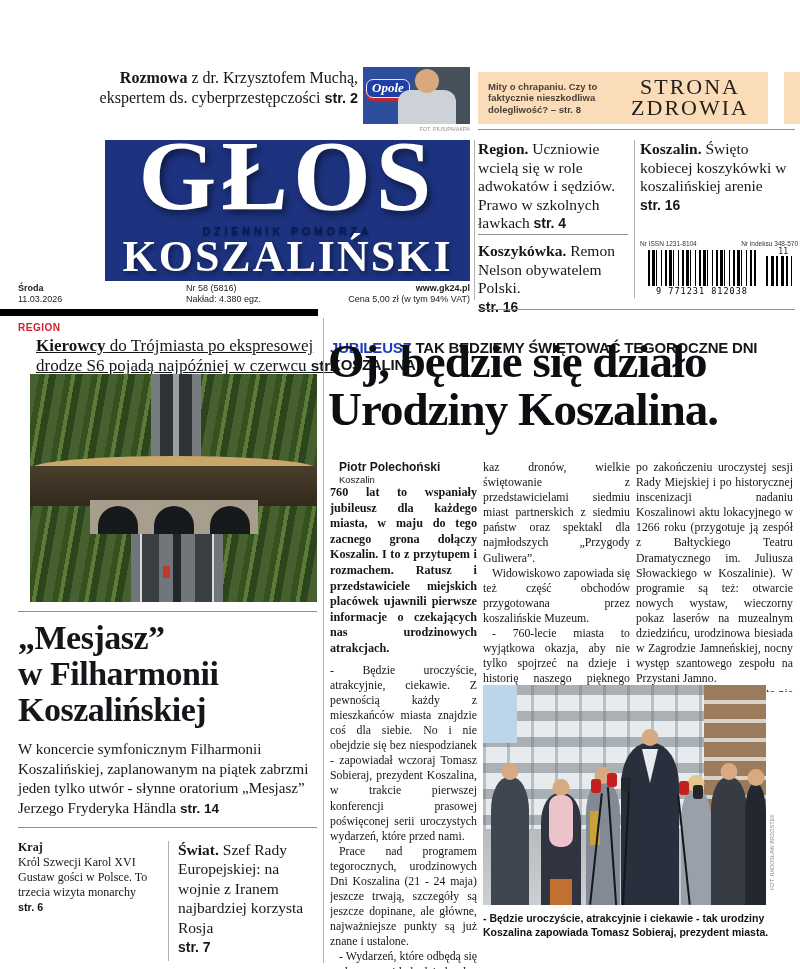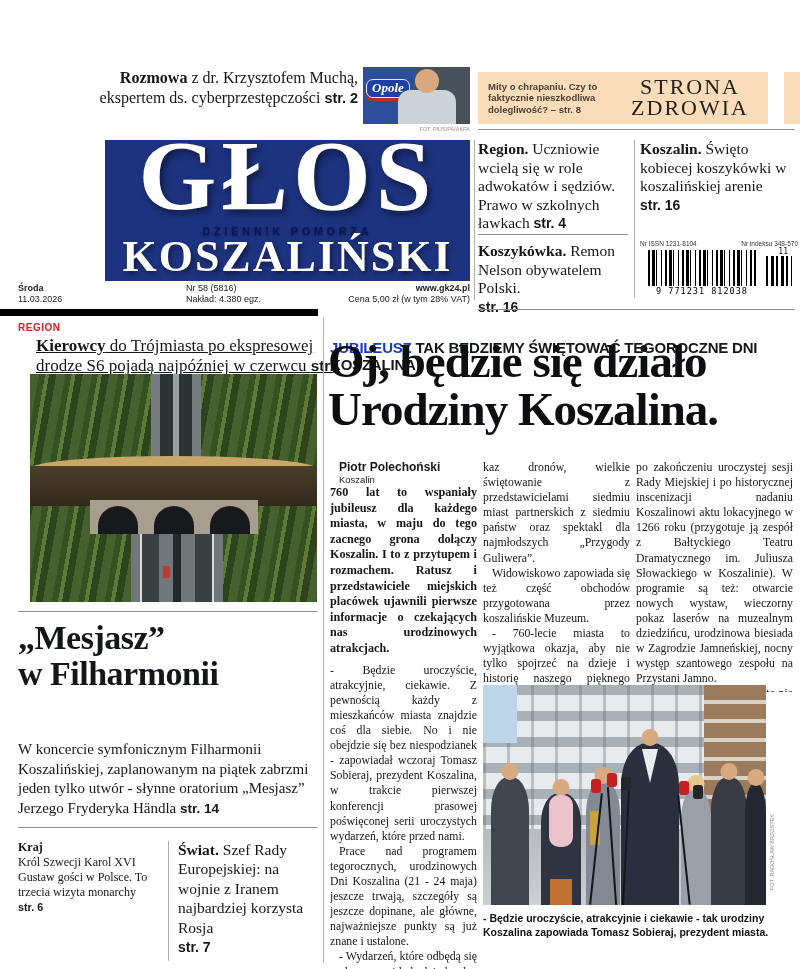--- a/index.html
+++ b/index.html
@@ -161,21 +161,21 @@
   <div class="abs dateline" style="left:18px;top:283px;">
     <div class="b">Środa</div>
     <div>11.03.2026</div>
   </div>
   <div class="abs dateline" style="left:186px;top:283px;">
     <div>Nr 58 (5816)</div>
     <div>Nakład: 4.380 egz.</div>
   </div>
   <div class="abs dateline" style="left:300px;top:283px;width:170px;text-align:right;">
     <div class="b">www.gk24.pl</div>
-    <div>Cena 5,00 zł (w tym 28% VAT)</div>
+    <div>Cena 5,00 zł (w tym 94% VAT)</div>
   </div>
 
   <div class="vline" style="left:474px;top:140px;height:160px;"></div>
   <div class="vline" style="left:634px;top:140px;height:158px;"></div>
 
   <div class="abs teaser t-colA">
     <span class="lb">Region.</span><span> Uczniowie wcielą się w role adwokatów i sędziów. Prawo w szkolnych ławkach </span><span class="pg">str. 4</span>
   </div>
   <div class="hair" style="left:478px;top:234px;width:150px;height:1px;"></div>
   <div class="abs teaser" style="left:478px;top:242px;width:150px;">
@@ -216,20 +216,21 @@
     </div>
     <div class="s6-roadbot"></div>
     <div class="s6-truck"></div>
   </div>
 
   <div class="hair" style="left:18px;top:611px;width:299px;height:1px;"></div>
 
   <div class="abs mesjasz-h">
     <div>„Mesjasz”</div>
     <div>w Filharmonii</div>
+    <div>Koszalińskiej</div>
   </div>
   <div class="abs mesjasz-b">
     <span>W koncercie symfonicznym Filharmonii Koszalińskiej, zaplanowanym na piątek zabrzmi jeden tylko utwór - słynne oratorium „Mesjasz” Jerzego Fryderyka Händla </span><span class="pg">str. 14</span>
   </div>
 
   <div class="hair" style="left:18px;top:827px;width:299px;height:1px;"></div>
   <div class="vline" style="left:168px;top:841px;height:120px;"></div>
 
   <div class="abs kraj">
     <div class="kl">Kraj</div>

